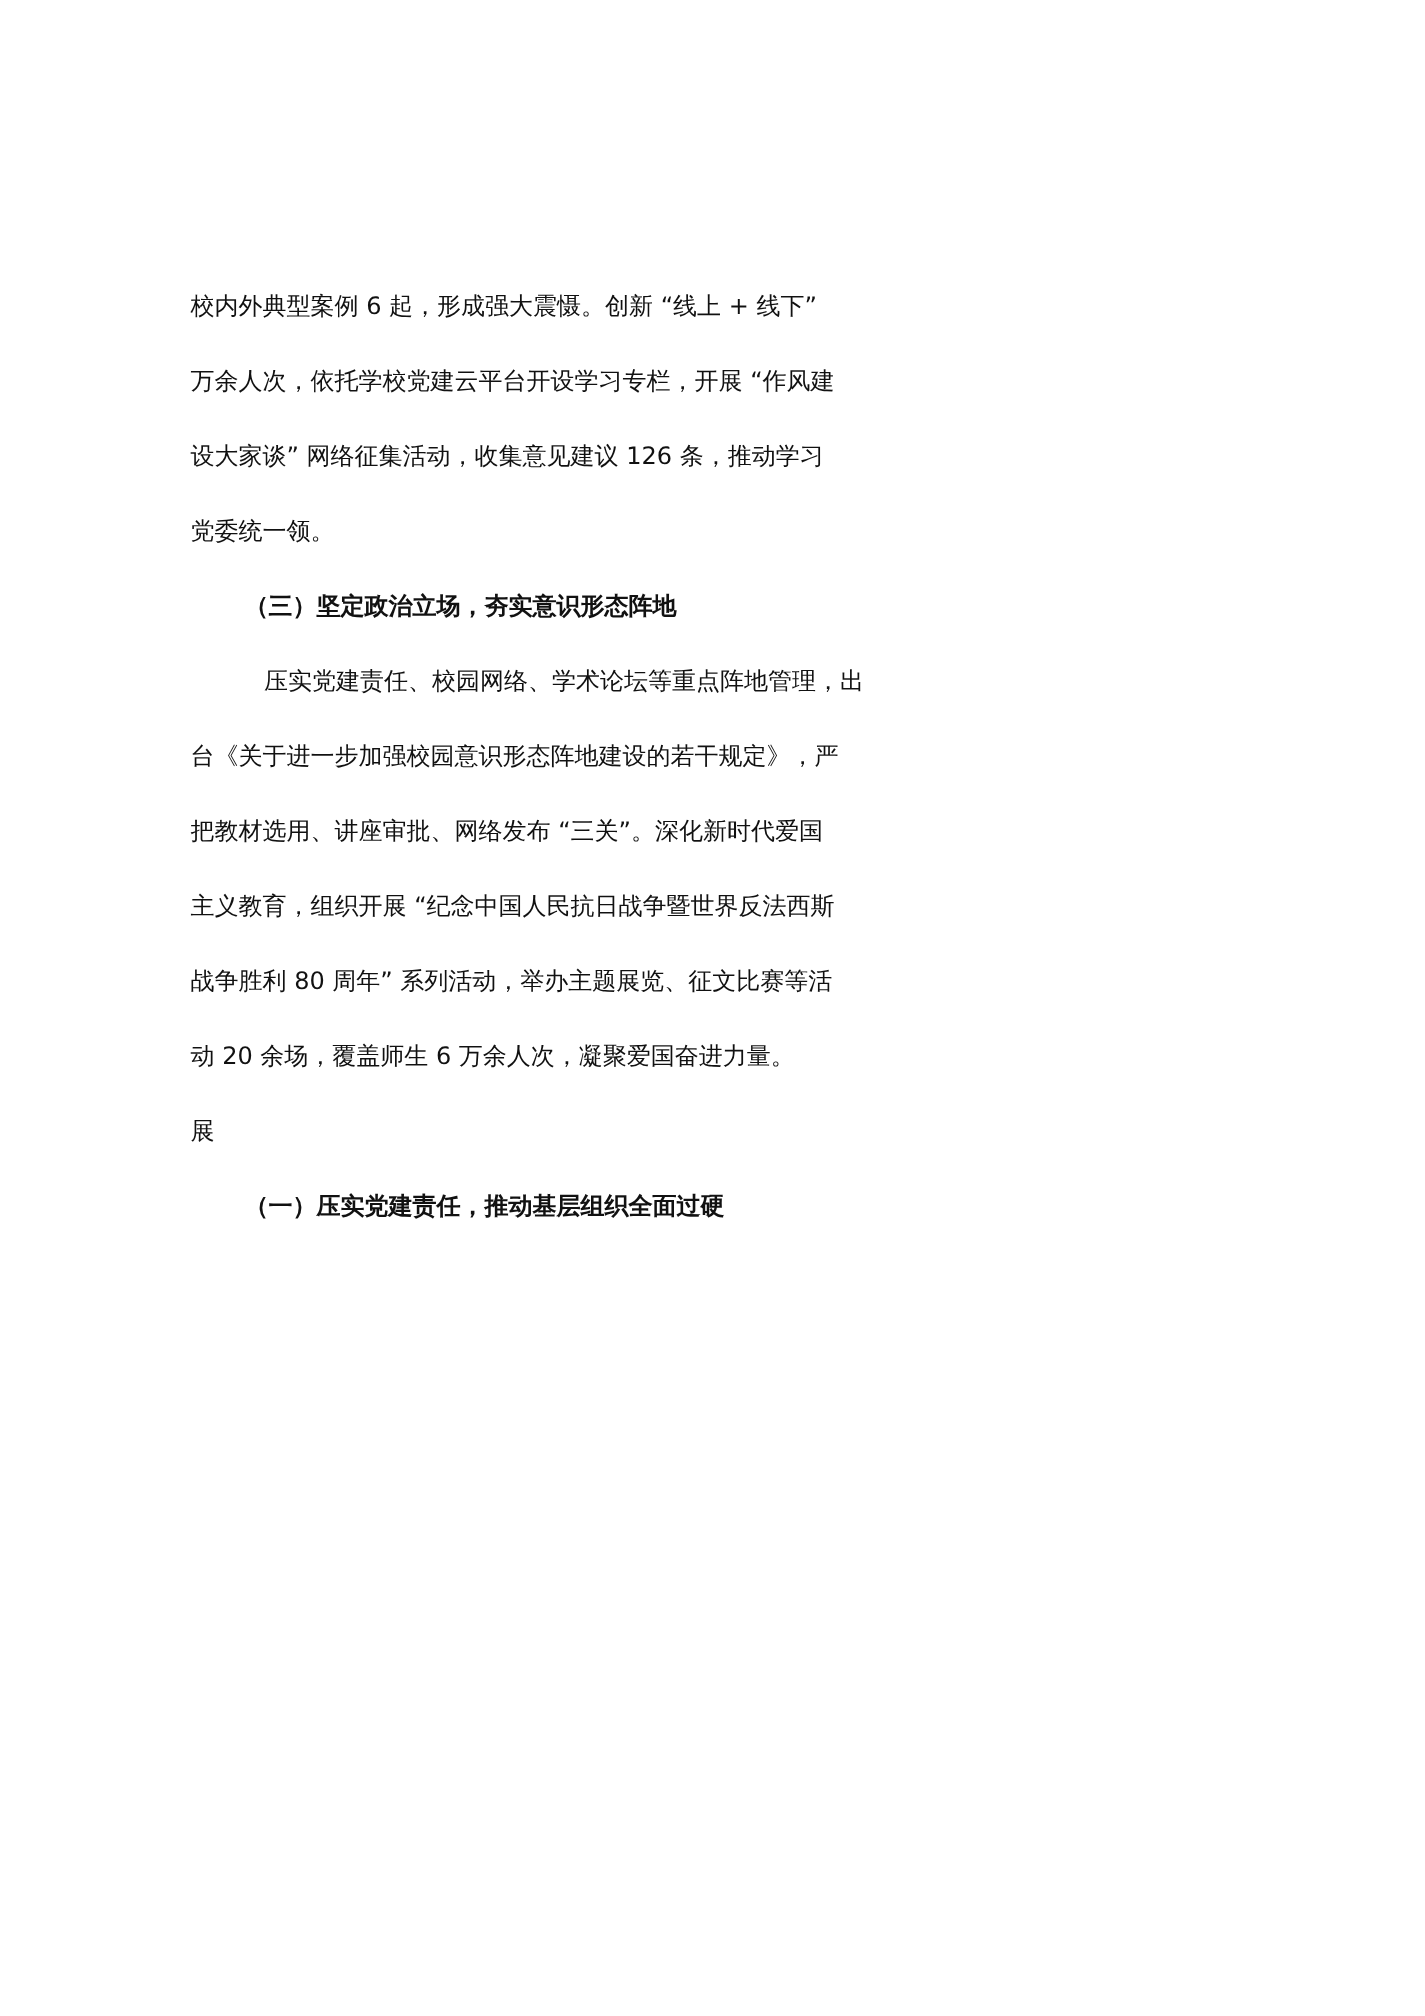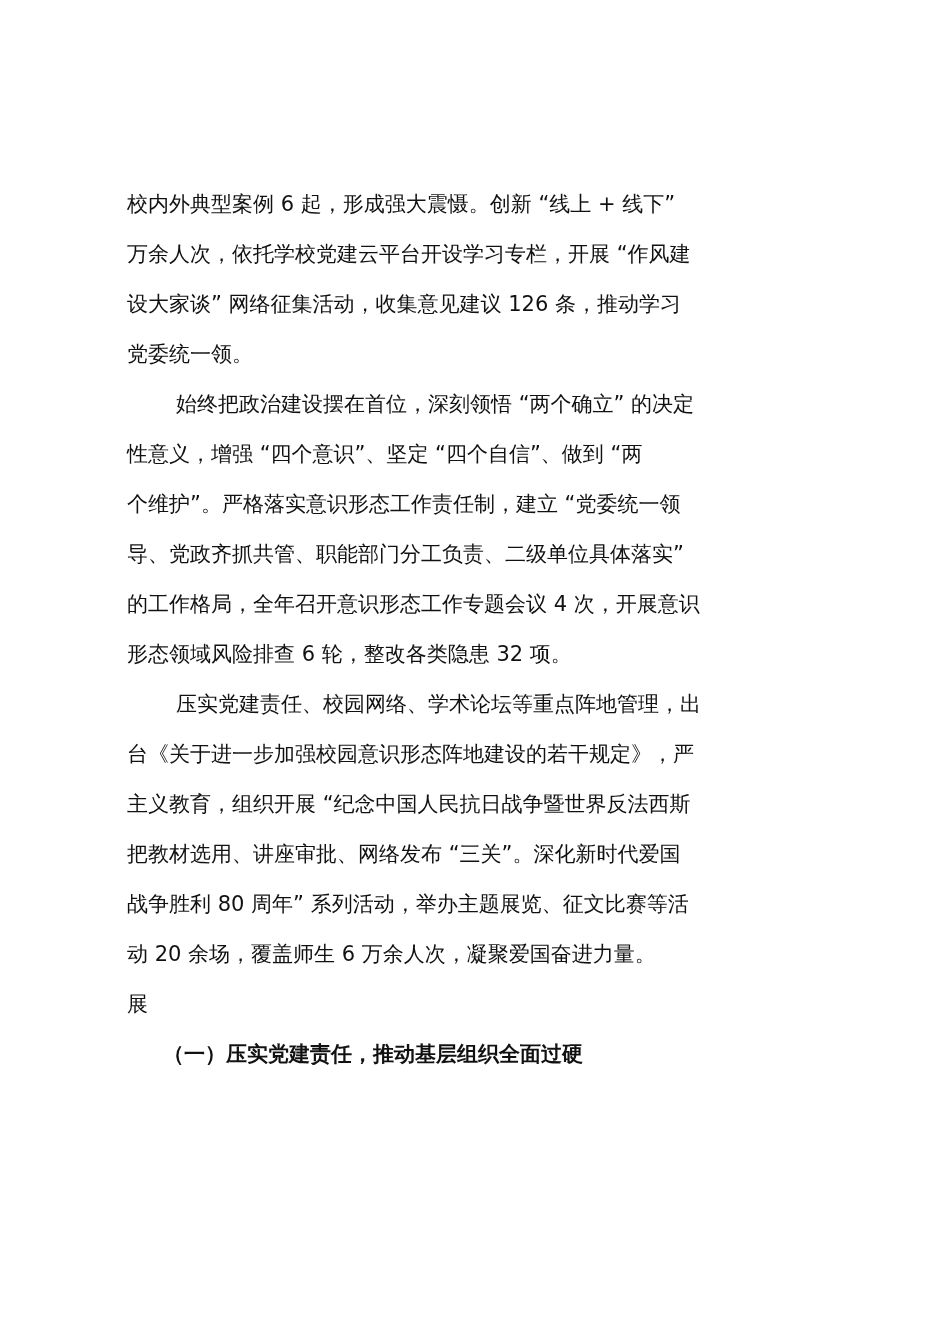--- a/index.html
+++ b/index.html
@@ -17,21 +17,21 @@
   }
   .page {
     position: absolute;
     left: 127px;
     top: 179px;
     width: 706px;
   }
   .line {
     height: 50px;
     line-height: 50px;
-    font-size: 21px;
+    font-size: 16px;
     white-space: nowrap;
     letter-spacing: 0px;
   }
   .indent {
     padding-left: 49px;
   }
   .heading {
     font-weight: bold;
     padding-left: 36px;
     font-family: "DejaVu Sans", sans-serif;
@@ -45,35 +45,30 @@
 
 <div class="page">
 
   <div>
     <div class="line">校内外典型案例 6 起，形成强大震慑。创新 “线上 + 线下”</div>
     <div class="line">万余人次，依托学校党建云平台开设学习专栏，开展 “作风建</div>
     <div class="line">设大家谈” 网络征集活动，收集意见建议 126 条，推动学习</div>
     <div class="line">党委统一领。</div>
   </div>
 
+  <div>
+    <div class="line heading">（三）坚定政治立场，夯实意识形态阵地</div>
+  </div>
 
-  <div>
-    <div class="line indent">始终把政治建设摆在首位，深刻领悟 “两个确立” 的决定</div>
-    <div class="line">性意义，增强 “四个意识”、坚定 “四个自信”、做到 “两</div>
-    <div class="line">个维护”。严格落实意识形态工作责任制，建立 “党委统一领</div>
-    <div class="line">导、党政齐抓共管、职能部门分工负责、二级单位具体落实”</div>
-    <div class="line">的工作格局，全年召开意识形态工作专题会议 4 次，开展意识</div>
-    <div class="line">形态领域风险排查 6 轮，整改各类隐患 32 项。</div>
-  </div>
 
   <div>
     <div class="line indent">压实党建责任、校园网络、学术论坛等重点阵地管理，出</div>
     <div class="line">台《关于进一步加强校园意识形态阵地建设的若干规定》，严</div>
+    <div class="line">把教材选用、讲座审批、网络发布 “三关”。深化新时代爱国</div>
     <div class="line">主义教育，组织开展 “纪念中国人民抗日战争暨世界反法西斯</div>
-    <div class="line">把教材选用、讲座审批、网络发布 “三关”。深化新时代爱国</div>
     <div class="line">战争胜利 80 周年” 系列活动，举办主题展览、征文比赛等活</div>
     <div class="line">动 20 余场，覆盖师生 6 万余人次，凝聚爱国奋进力量。</div>
   </div>
 
   <div>
     <div class="line">展</div>
   </div>
 
   <div>
     <div class="line heading">（一）压实党建责任，推动基层组织全面过硬</div>

